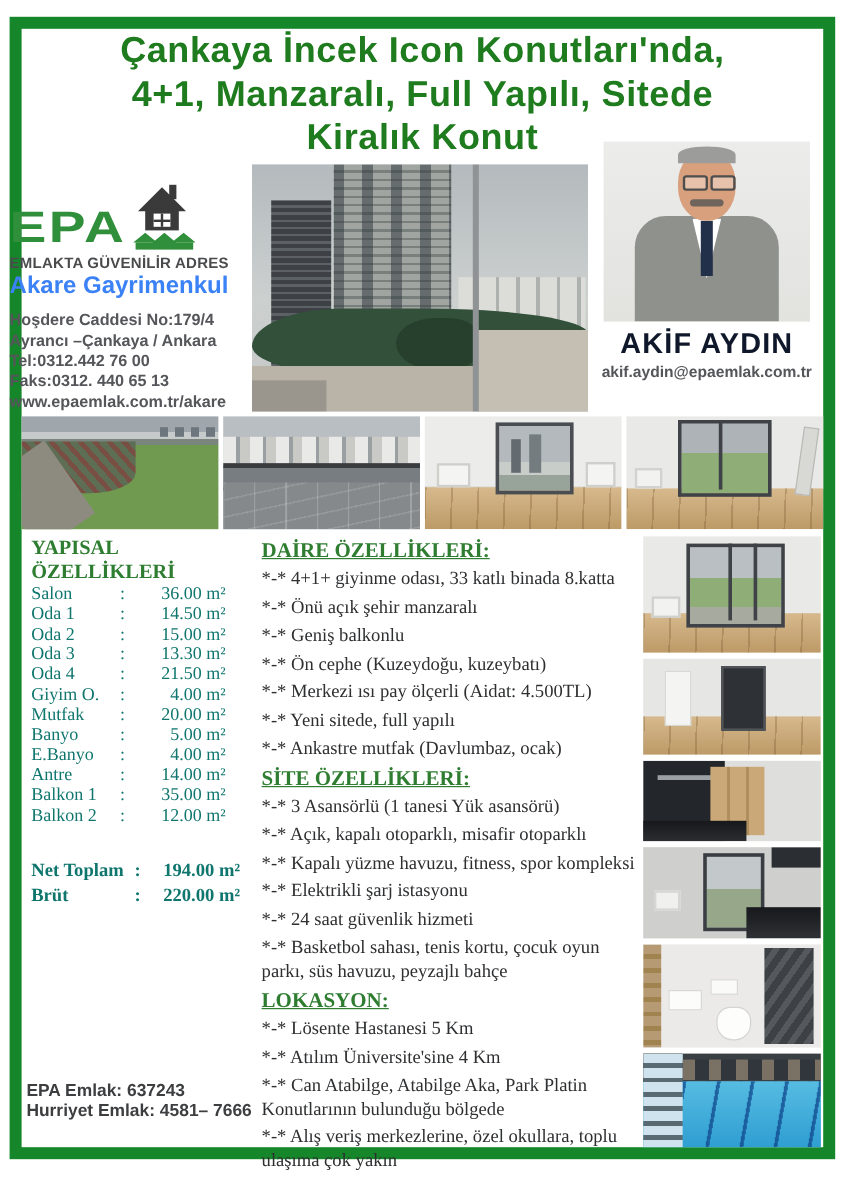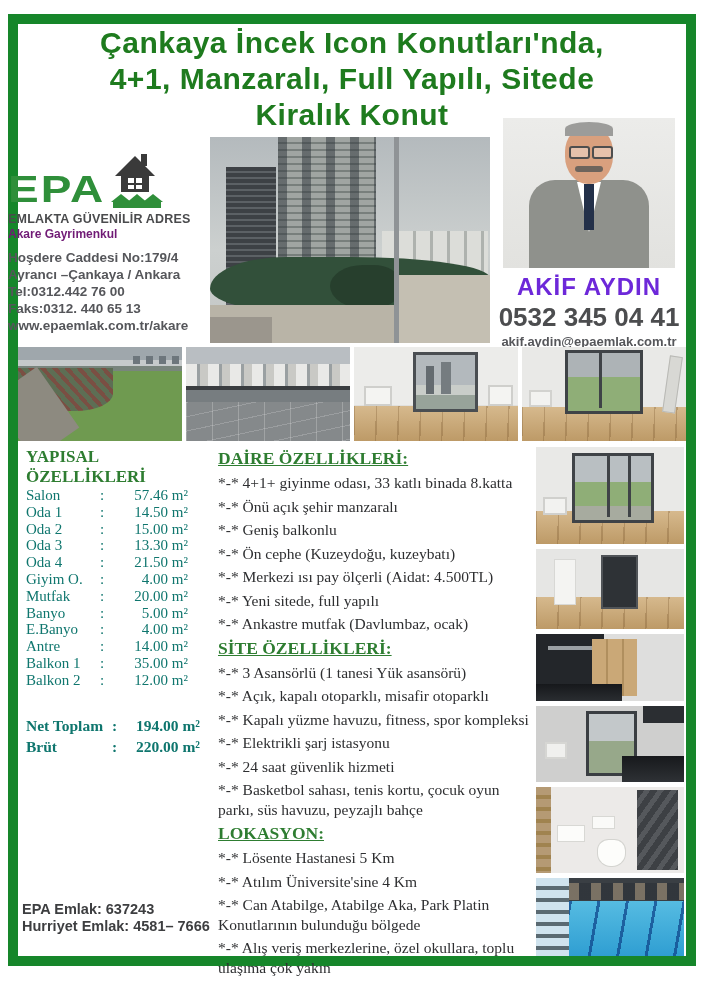--- a/index.html
+++ b/index.html
@@ -13,34 +13,34 @@
          box-sizing:border-box;border:10px solid var(--c-border);}
   
   .t-line{position:absolute;left:18px;width:668px;text-align:center;
           font-weight:bold;font-size:30px;color:var(--c-title);letter-spacing:.5px;}
   
   .agency{position:absolute;left:8px;top:150px;width:186px;}
   .logo-row{display:flex;align-items:flex-end;gap:6px;height:60px;}
   .logo-txt{font-size:46px;font-weight:bold;color:var(--c-logo);line-height:.9;
             letter-spacing:2px;transform:scaleY(.8);}
   .tagline{font-size:12.5px;font-weight:bold;color:#4a4b4d;margin-top:2px;letter-spacing:.2px;}
-  .company{font-size:12px;font-weight:bold;color:#701a75;margin-top:1px;}
+  .company{font-size:20px;font-weight:bold;color:#3b82f6;margin-top:1px;}
   .addr{margin-top:8px;font-size:13.5px;font-weight:bold;color:var(--c-gray);line-height:17px;}
   
   .ph{position:relative;overflow:hidden;background:#d5d6d4;}
   .ph *{position:absolute;}
   
   .main-photo{position:absolute;left:210px;top:137px;width:280px;height:206px;
     background:linear-gradient(180deg,#b4babd 0%,#ccd0cf 55%,#c3c6c4 100%);}
   
   .agent{position:absolute;left:494px;top:118px;width:190px;text-align:center;}
   .agent-photo{position:relative;margin:0 auto;width:172px;height:150px;overflow:hidden;
     background:linear-gradient(180deg,#ececea,#e2e2df);}
   .agent-photo *{position:absolute;}
-  .agent-name{font-size:24px;font-weight:bold;color:#6d28d9;margin-top:5px;letter-spacing:1px;}
+  .agent-name{font-size:24px;font-weight:bold;color:#0f172a;margin-top:5px;letter-spacing:1px;}
   .agent-phone{font-size:26px;font-weight:bold;color:#4c4d4f;margin-top:1px;}
   .agent-email{font-size:13px;font-weight:bold;color:#55565a;margin-top:1px;}
   
   .strip{position:absolute;left:18px;top:347px;width:668px;height:94px;display:flex;gap:4px;}
   .strip .ph{flex:1 1 0;}
   .structural{position:absolute;left:26px;top:447px;width:192px;}
   .s-head{font-family:"Liberation Serif",serif;font-size:17px;font-weight:bold;color:var(--c-head);}
   .s-row{display:flex;font-family:"Liberation Serif",serif;font-size:15px;color:#0f766e;line-height:16.8px;}
   .s-row .lb{width:74px;flex:none;}
   .s-row .cl{width:10px;flex:none;}
@@ -132,21 +132,20 @@
       <div style="left:62px;top:4px;width:48px;height:14px;
         background:#9c9c9a;border-radius:50% 50% 0 0;"></div>
       <div style="left:66px;top:28px;width:17px;height:9px;
         border:2px solid #4e4e4e;border-radius:3px;background:rgba(255,255,255,.35);"></div>
       <div style="left:89px;top:28px;width:17px;height:9px;
         border:2px solid #4e4e4e;border-radius:3px;background:rgba(255,255,255,.35);"></div>
       <div style="left:72px;top:48px;width:28px;height:6px;
         background:#6e645c;border-radius:3px;"></div>
     </div>
     <div class="agent-name">AKİF AYDIN</div>
-    <div class="agent-phone">0532 345 04 41</div>
     <div class="agent-email">akif.aydin@epaemlak.com.tr</div>
   </div>
 
   <div class="strip">
     <div class="ph" style="background:linear-gradient(180deg,#9fa7ac 0 14%,#c6cacb 14% 20%,#79857d 20% 25%,#6f9a50 25% 100%);">
       <div style="left:0;top:22%;width:58%;height:46%;
         background:repeating-linear-gradient(48deg,#7a4f43 0 4px,#5d6e54 4px 9px);border-radius:0 0 40% 0;"></div>
       <div style="left:-12%;bottom:0;width:45%;height:60%;
         background:#8d8a80;transform:rotate(55deg);"></div>
       <div style="right:0;top:10%;width:30%;height:8%;
@@ -183,21 +182,21 @@
         background:#f2f2f0;border:2px solid #d2d2cf;"></div>
     </div>
   </div>
 
   <div class="structural">
     <div class="s-head">YAPISAL ÖZELLİKLERİ</div>
     <div id="structural-rows">
         <div class="s-row">
           <span class="lb">Salon</span>
           <span class="cl">:</span>
-          <span class="vl">57.46 m²</span>
+          <span class="vl">36.00 m²</span>
         </div>
         <div class="s-row">
           <span class="lb">Oda 1</span>
           <span class="cl">:</span>
           <span class="vl">14.50 m²</span>
         </div>
         <div class="s-row">
           <span class="lb">Oda 2</span>
           <span class="cl">:</span>
           <span class="vl">15.00 m²</span>

